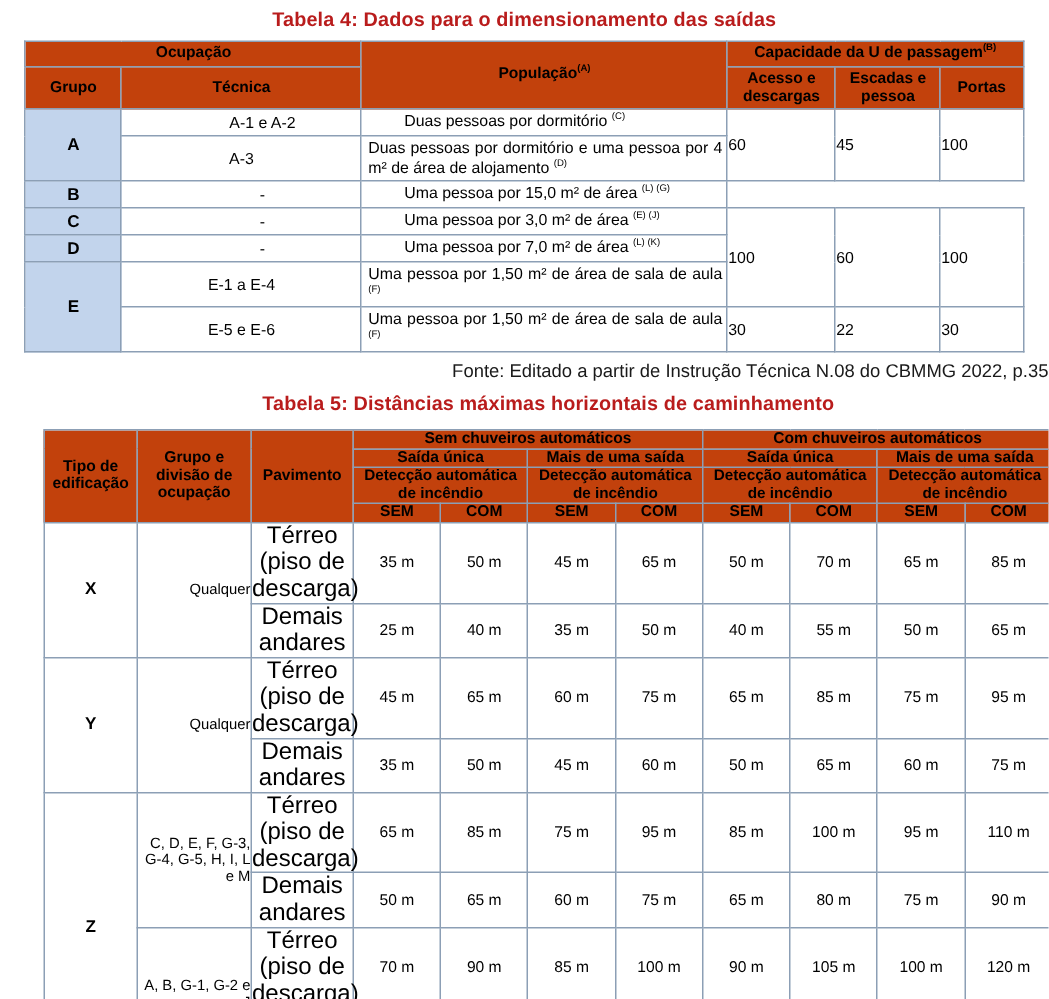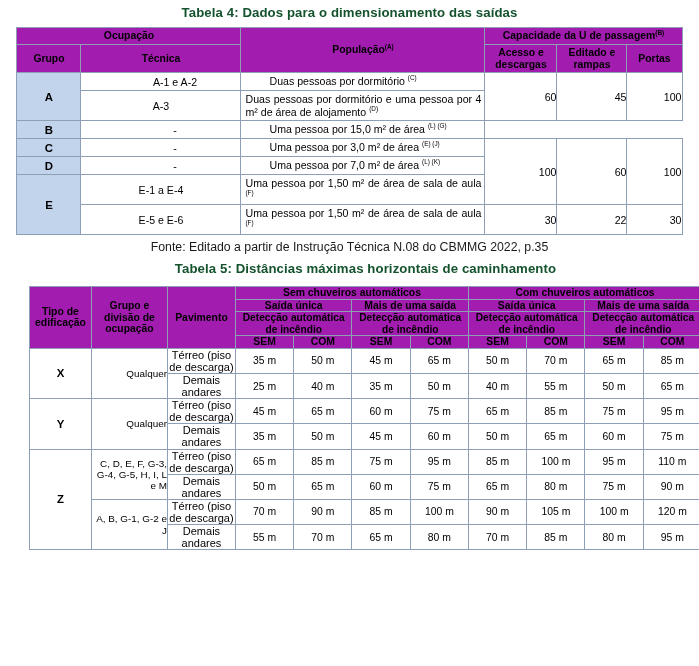--- a/index.html
+++ b/index.html
@@ -19,42 +19,42 @@
     height: 666px;
     position: relative;
     box-sizing: border-box;
   }
 
   .table-title {
     text-align: center;
     font-weight: bold;
     font-size: 13.2px;
     letter-spacing: 0.1px;
-    color: #14532d;
+    color: #b91c1c;
   }
   .caption {
-    text-align: center;
+    text-align: right;
     font-size: 12.3px;
     color: #1a1a1a;
   }
 
   table {
     border-collapse: collapse;
     table-layout: fixed;
     font-size: 10.6px;
     color: #000;
   }
   table td, table th {
     border: 1px solid #8c9fb5;
     padding: 0;
     vertical-align: middle;
     font-weight: normal;
   }
   .hdr {
-    background: #a21caf;
+    background: #c2410c;
     font-weight: bold;
     text-align: center;
     line-height: 1.12;
     font-size: 10.4px;
   }
   .grp {
     background: #c2d4ec;
     font-weight: bold;
     text-align: center;
     font-size: 11.4px;
@@ -82,37 +82,37 @@
   #t4 col.c-grupo { width: 64px; }
   #t4 col.c-div   { width: 160px; }
   #t4 col.c-pop   { width: 244px; }
   #t4 col.c-ad    { width: 72px; }
   #t4 col.c-er    { width: 70px; }
   #t4 col.c-por   { width: 55px; }
   #t4 td.h1 { height: 16px; }
   #t4 td.h2 { height: 27px; }
   #t4 td.r1 { height: 15px; padding-left: 28px; }
   #t4 td.r2 { height: 27px; }
-  #t4 .num { text-align: right; font-size: 10.6px; }
+  #t4 .num { text-align: left; font-size: 10.6px; }
   #t4-cap { margin-top: 5px; }
 
   
   #t5-wrap { position: absolute; left: 16px; top: 256px; width: 699px; }
   #t5-title { margin-top: 5px; }
   #t5 {
     width: 672px;
     margin: 10px auto 0 auto;
   }
   #t5 col.c-tipo { width: 62px; }
   #t5 col.c-gdo  { width: 76px; }
   #t5 col.c-pav  { width: 68px; }
   #t5 col.c-d    { width: 58.25px; }
   #t5 .sub { font-size: 10.2px; }
   #t5 td.cell { text-align: center; height: 24px; font-size: 10.4px; }
-  #t5 td.pav  { text-align: center; font-size: 11px; line-height: 1.1; }
+  #t5 td.pav  { text-align: center; font-size: 16px; line-height: 1.1; }
   #t5 td.gdo  { text-align: right; font-size: 9.9px; line-height: 1.12; }
   #t5 td.tipo { text-align: center; font-weight: bold; font-size: 11.4px; background: #ffffff; }
   #t5 td.grpdiv { background: #ffffff; }
   #t5-cap { margin-top: 6px; }
 </style>
 </head>
 <body>
 
 <div class="page">
 
@@ -131,21 +131,21 @@
       <tbody id="t4-body">
           <tr>
             <td class="hdr h1" colspan="2">Ocupação</td>
             <td class="hdr h1" rowspan="2">População<sup>(A)</sup></td>
             <td class="hdr h1" colspan="3">Capacidade da U de passagem<sup>(B)</sup></td>
           </tr>
           <tr>
             <td class="hdr h2">Grupo</td>
             <td class="hdr h2">Técnica</td>
             <td class="hdr h2">Acesso e descargas</td>
-            <td class="hdr h2">Editado e rampas</td>
+            <td class="hdr h2">Escadas e pessoa</td>
             <td class="hdr h2">Portas</td>
           </tr>
           <tr>
             <td class="grp" rowspan="2">A</td>
             <td class="ctr r1">A-1 e A-2</td>
             <td class="just r1">Duas pessoas por dormitório <sup>(C)</sup></td>
             <td class="num" rowspan="2">60</td>
             <td class="num" rowspan="2">45</td>
             <td class="num" rowspan="2">100</td>
           </tr>

